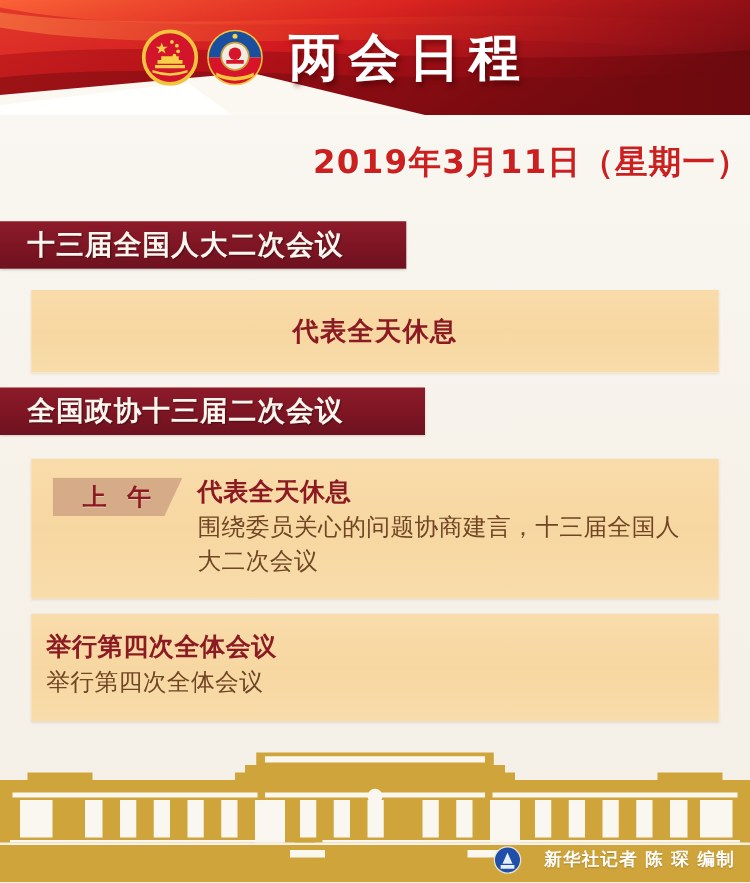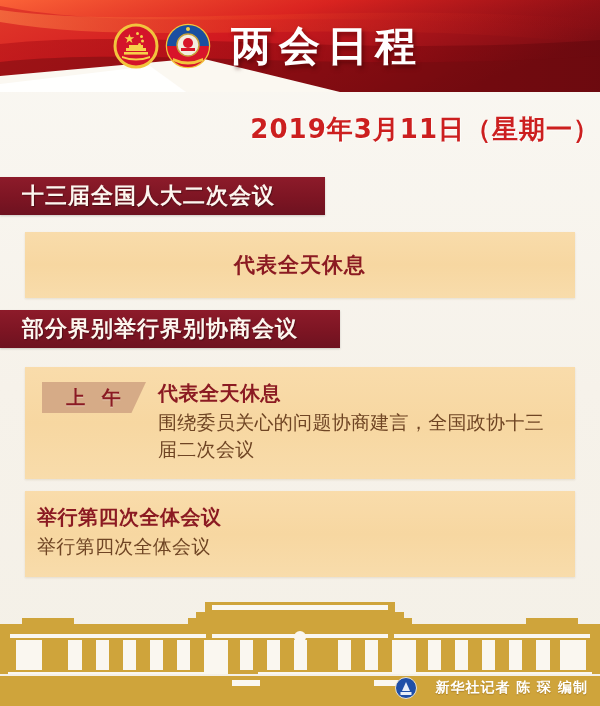--- a/index.html
+++ b/index.html
@@ -286,29 +286,29 @@
 
   <div class="sec-bar" style="top:177px; width:325px;">
     <span>十三届全国人大二次会议</span>
   </div>
 
   <div class="panel panel-center" style="top:232px; height:66px;">
     <div class="ptext">代表全天休息</div>
   </div>
 
   <div class="sec-bar" style="top:310px; width:340px;">
-    <span>部分界别举行界别协商会议</span>
+    <span>全国政协十三届二次会议</span>
   </div>
 
   <div class="panel" style="top:367px; height:112px;">
     <div class="sess">
       <div class="tag">上 午</div>
       <div class="sess-body">
         <div class="sess-title">代表全天休息</div>
-        <div class="sess-desc">围绕委员关心的问题协商建言，全国政协十三届二次会议</div>
+        <div class="sess-desc">围绕委员关心的问题协商建言，十三届全国人大二次会议</div>
       </div>
     </div>
   </div>
 
   <div class="panel" style="top:491px; height:86px;">
     <div class="sess">
       <div class="sess-body">
         <div class="sess-title">举行第四次全体会议</div>
         <div class="sess-desc">举行第四次全体会议</div>
       </div>

